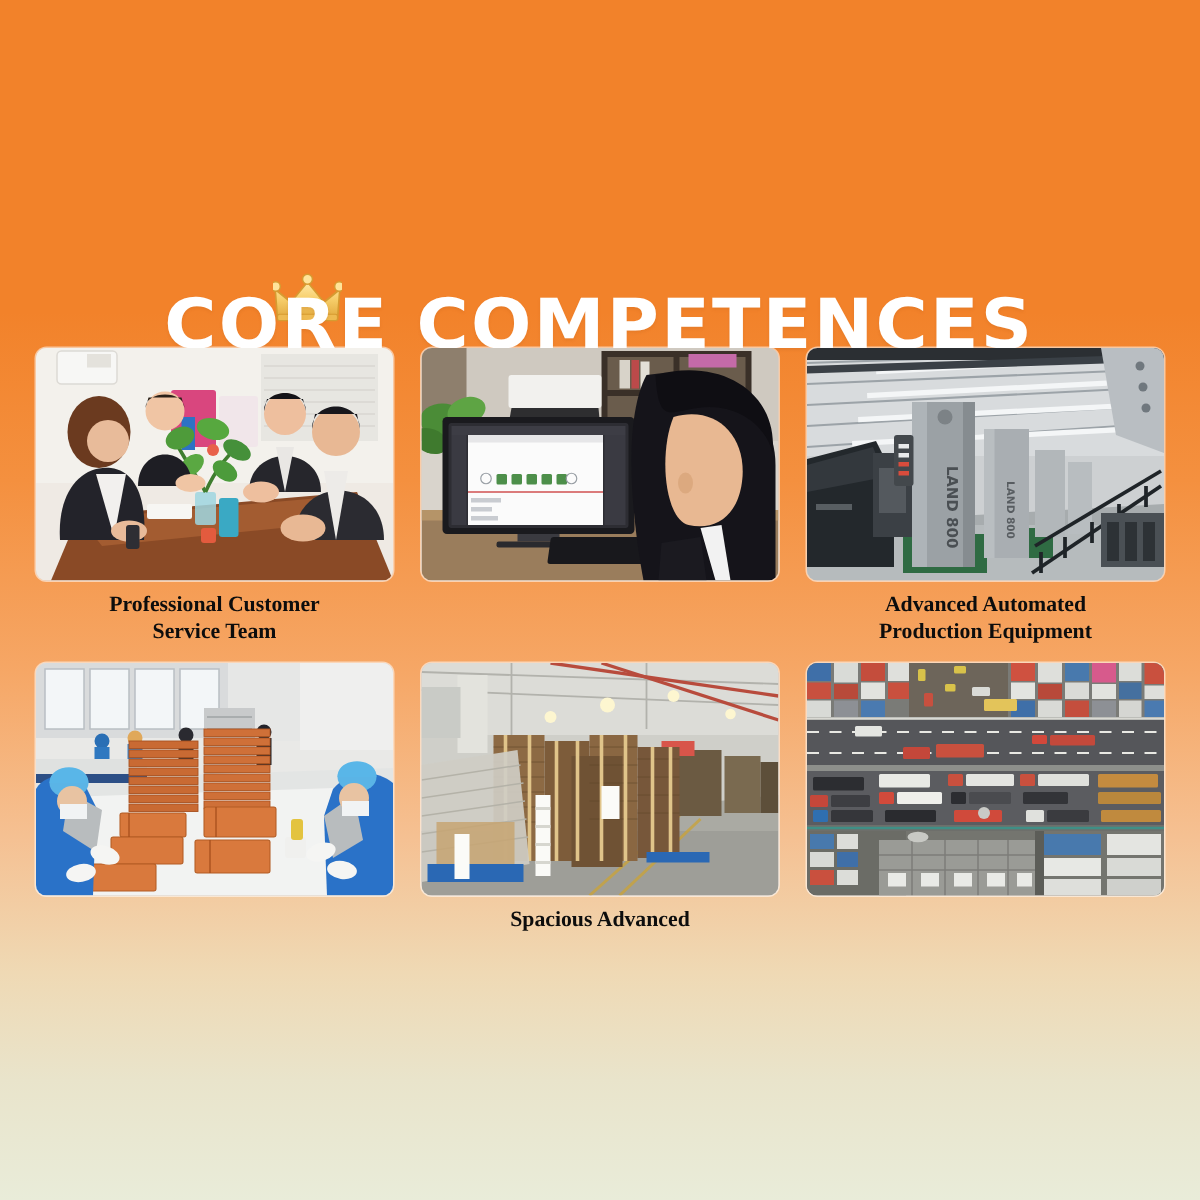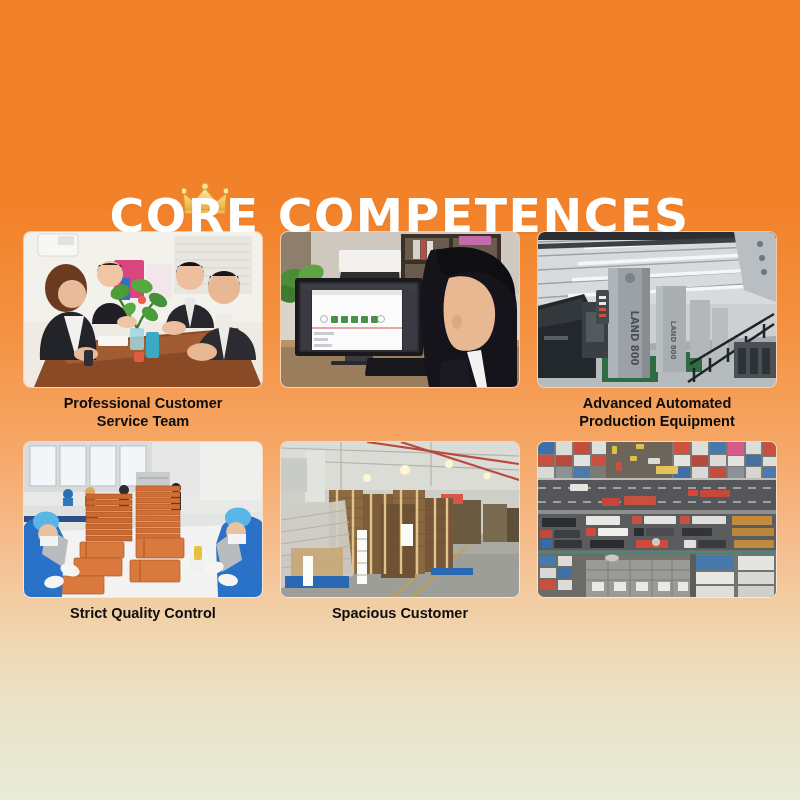--- a/index.html
+++ b/index.html
@@ -64,21 +64,21 @@
     border-radius:7px;
     overflow:hidden;
     background:#cfcfcf;
     box-shadow:0 0 0 1px rgba(255,255,255,.55);
     display:block;
   }
   .thumb svg { display:block; width:238px; height:155px; }
   .caption {
     margin-top:7px;
     text-align:center;
-    font-family:Liberation Sans, sans-serif;
+    font-family:Liberation Serif, serif;
     font-size:14.5px;
     font-weight:600;
     line-height:18px;
     color:#0d0d0d;
     min-height:38px;
     white-space:pre-line;
   }
   .row2 { margin-top:6px; }
 </style>
 </head>
@@ -437,21 +437,20 @@
           <path d="M212 88 L192 102 L198 130 L218 118 Z" fill="#b8bcbe"></path>
           <ellipse cx="214" cy="76" rx="13" ry="10" fill="#5ab4e6"></ellipse>
           <path d="M201 76 C201 62 227 62 227 76 Z" fill="#59b6e8"></path>
           <circle cx="212" cy="90" r="10" fill="#e8c3a2"></circle>
           <path d="M204 92 L222 92 L222 102 L204 102 Z" fill="#f1f3f4"></path>
           <ellipse cx="190" cy="126" rx="10" ry="6" fill="#f5f5f3" transform="rotate(-16 190 126)"></ellipse>
           <ellipse cx="204" cy="138" rx="10" ry="6" fill="#f5f5f3" transform="rotate(8 204 138)"></ellipse>
         </g>
       </svg>
     </div>
-    <div class="caption">Strict Quality Control</div>
   </div>
 
   <div class="card row2">
     <div class="thumb">
       <svg viewBox="0 0 238 155" xmlns="http://www.w3.org/2000/svg">
         <rect width="238" height="155" fill="#cfcfc9"></rect>
         <rect x="0" y="0" width="238" height="48" fill="#dcdcd7"></rect>
         <g stroke="#b2b2ac" stroke-width="1.2" fill="none">
           <path d="M0 6 L238 14"></path>
             <path d="M0 18 L238 28"></path>
@@ -536,21 +535,21 @@
             <rect x="76" y="96" width="10" height="2"></rect>
             <rect x="76" y="108" width="10" height="2"></rect>
             <rect x="76" y="120" width="10" height="2"></rect>
             <rect x="76" y="132" width="10" height="2"></rect>
           </g>
         <rect x="120" y="82" width="12" height="22" fill="#fbfbf8"></rect>
         <rect x="22" y="114" width="10" height="30" fill="#fbfbf8"></rect>
         <rect x="150" y="126" width="42" height="7" fill="#2a68b4"></rect>
       </svg>
     </div>
-    <div class="caption">Spacious Customer</div>
+    <div class="caption">Spacious Advanced</div>
   </div>
 
   <div class="card row2">
     <div class="thumb">
       <svg viewBox="0 0 238 155" xmlns="http://www.w3.org/2000/svg">
         <rect width="238" height="155" fill="#6e6f6b"></rect>
 
         <rect x="0" y="0" width="238" height="36" fill="#7a7b77"></rect>
         <g>
           <rect x="0" y="0" width="16" height="12" fill="#3f6fa8"></rect>

